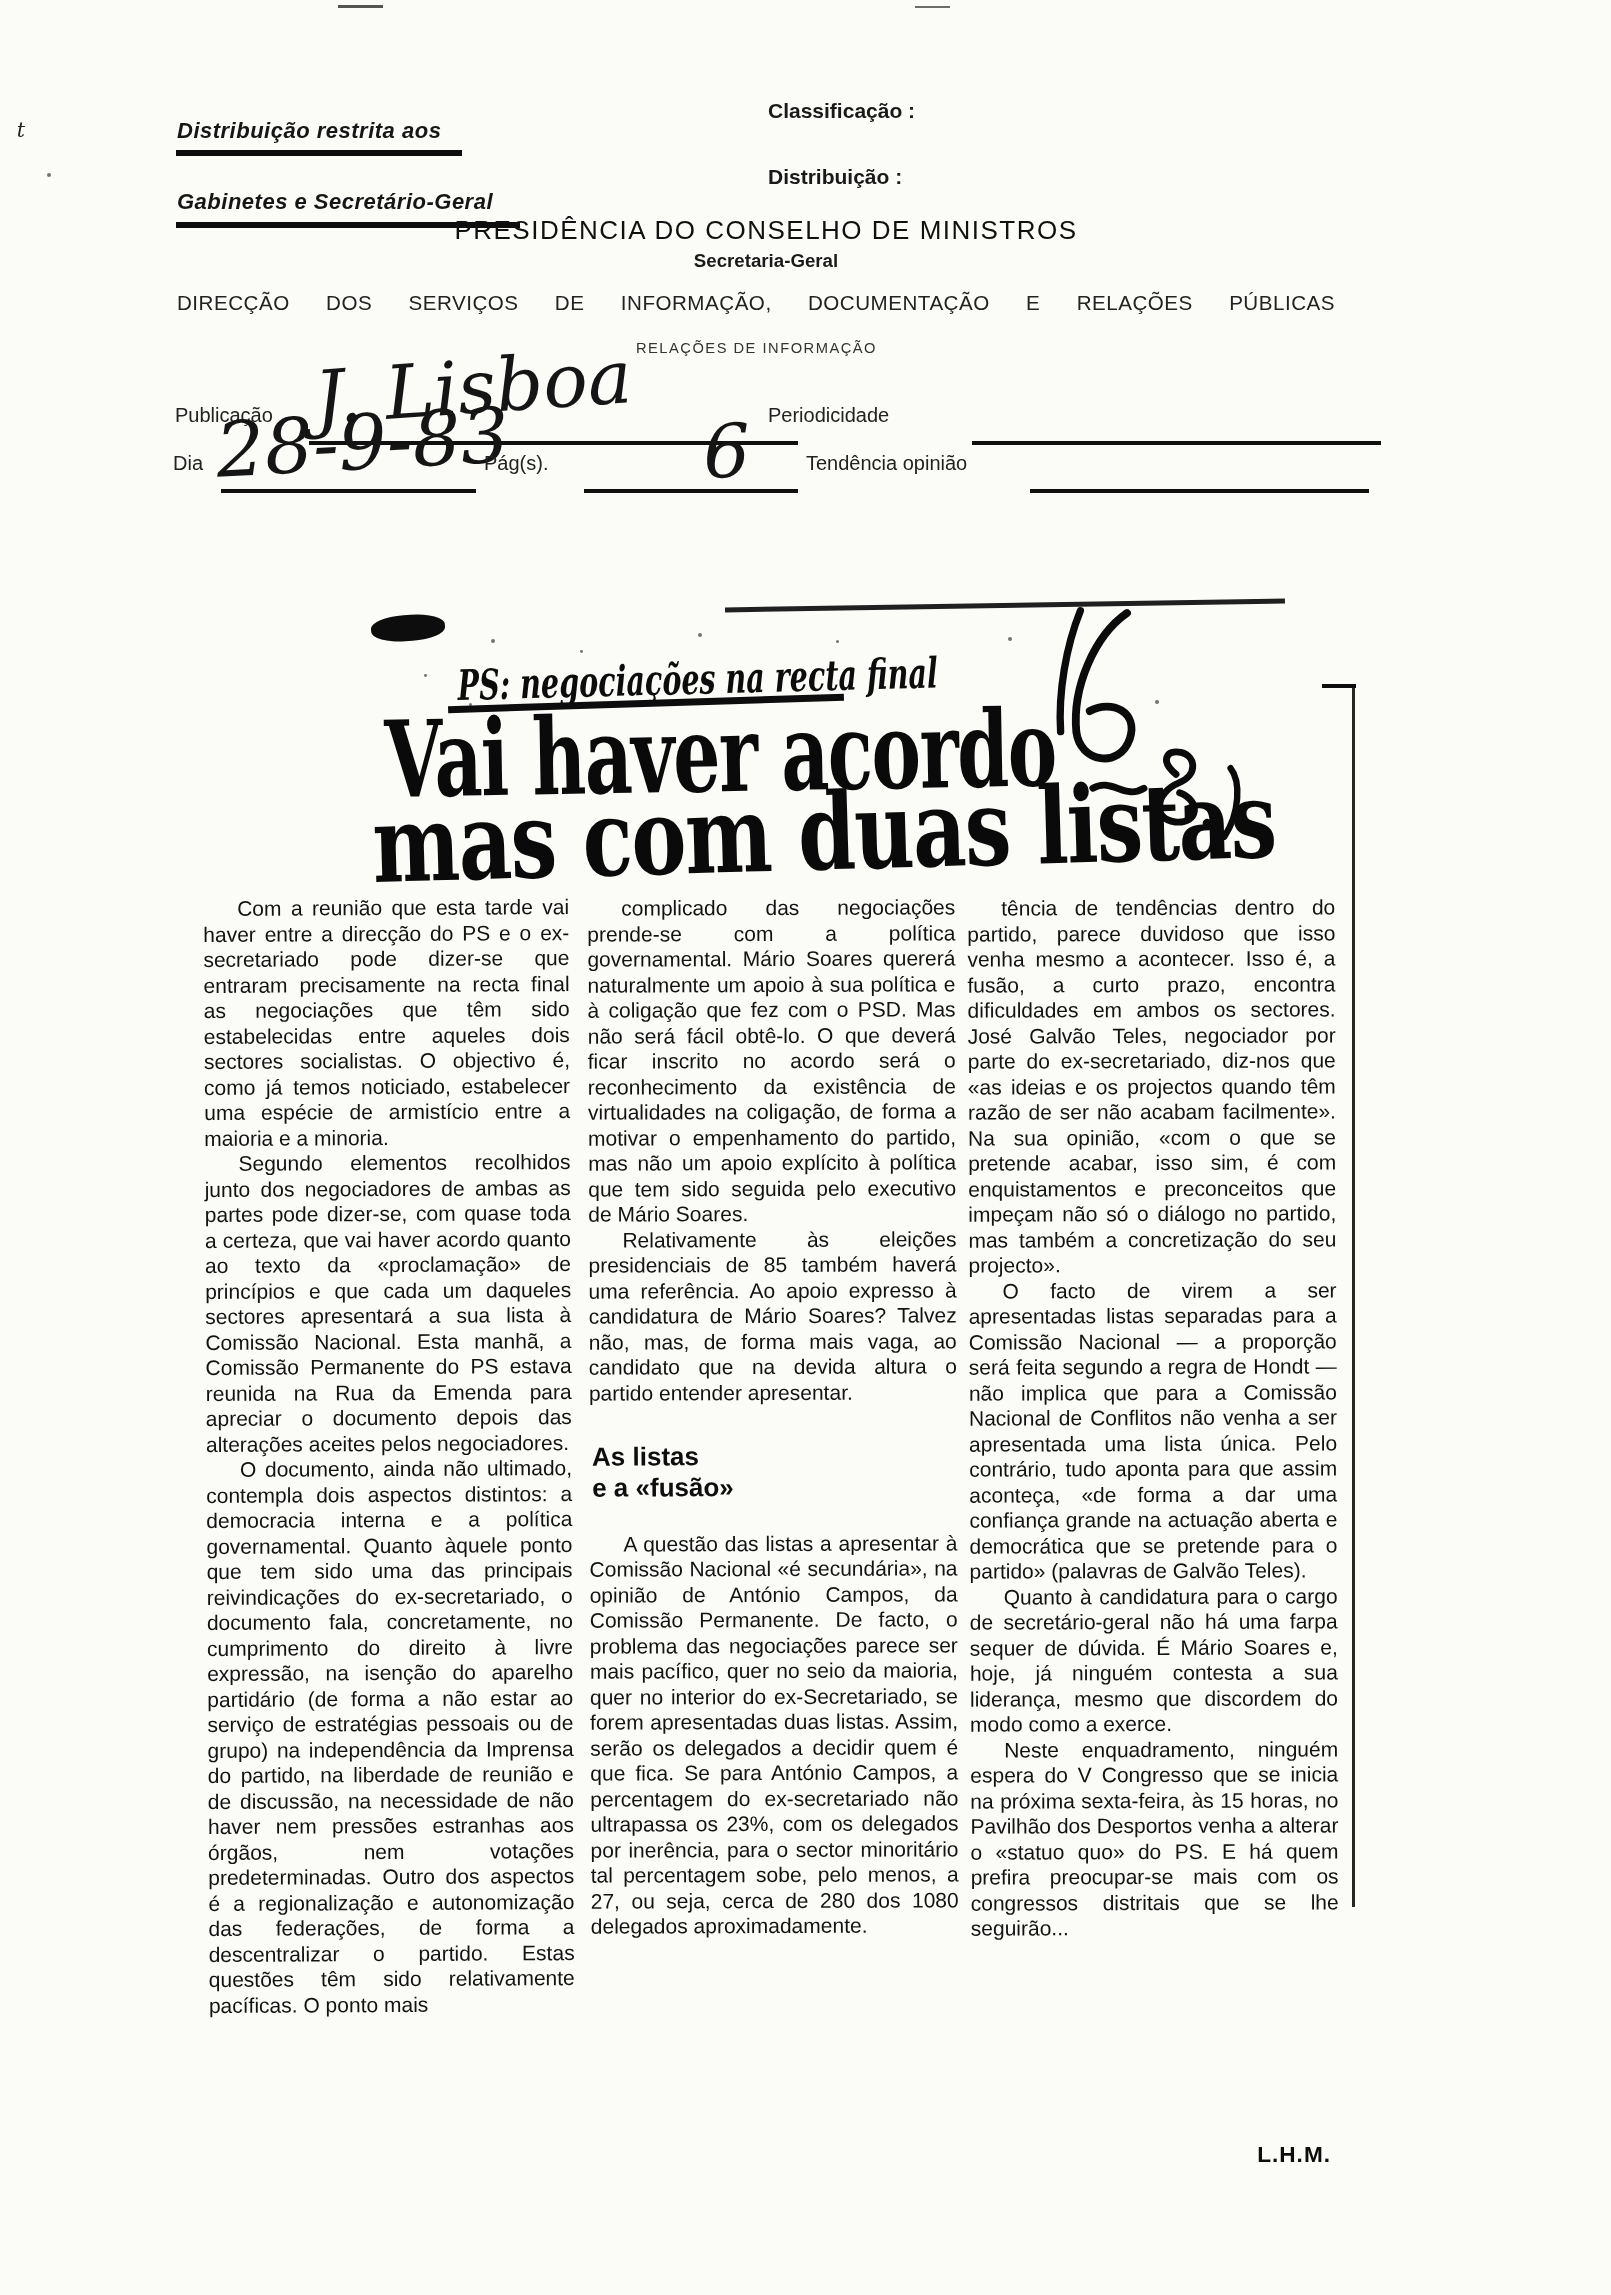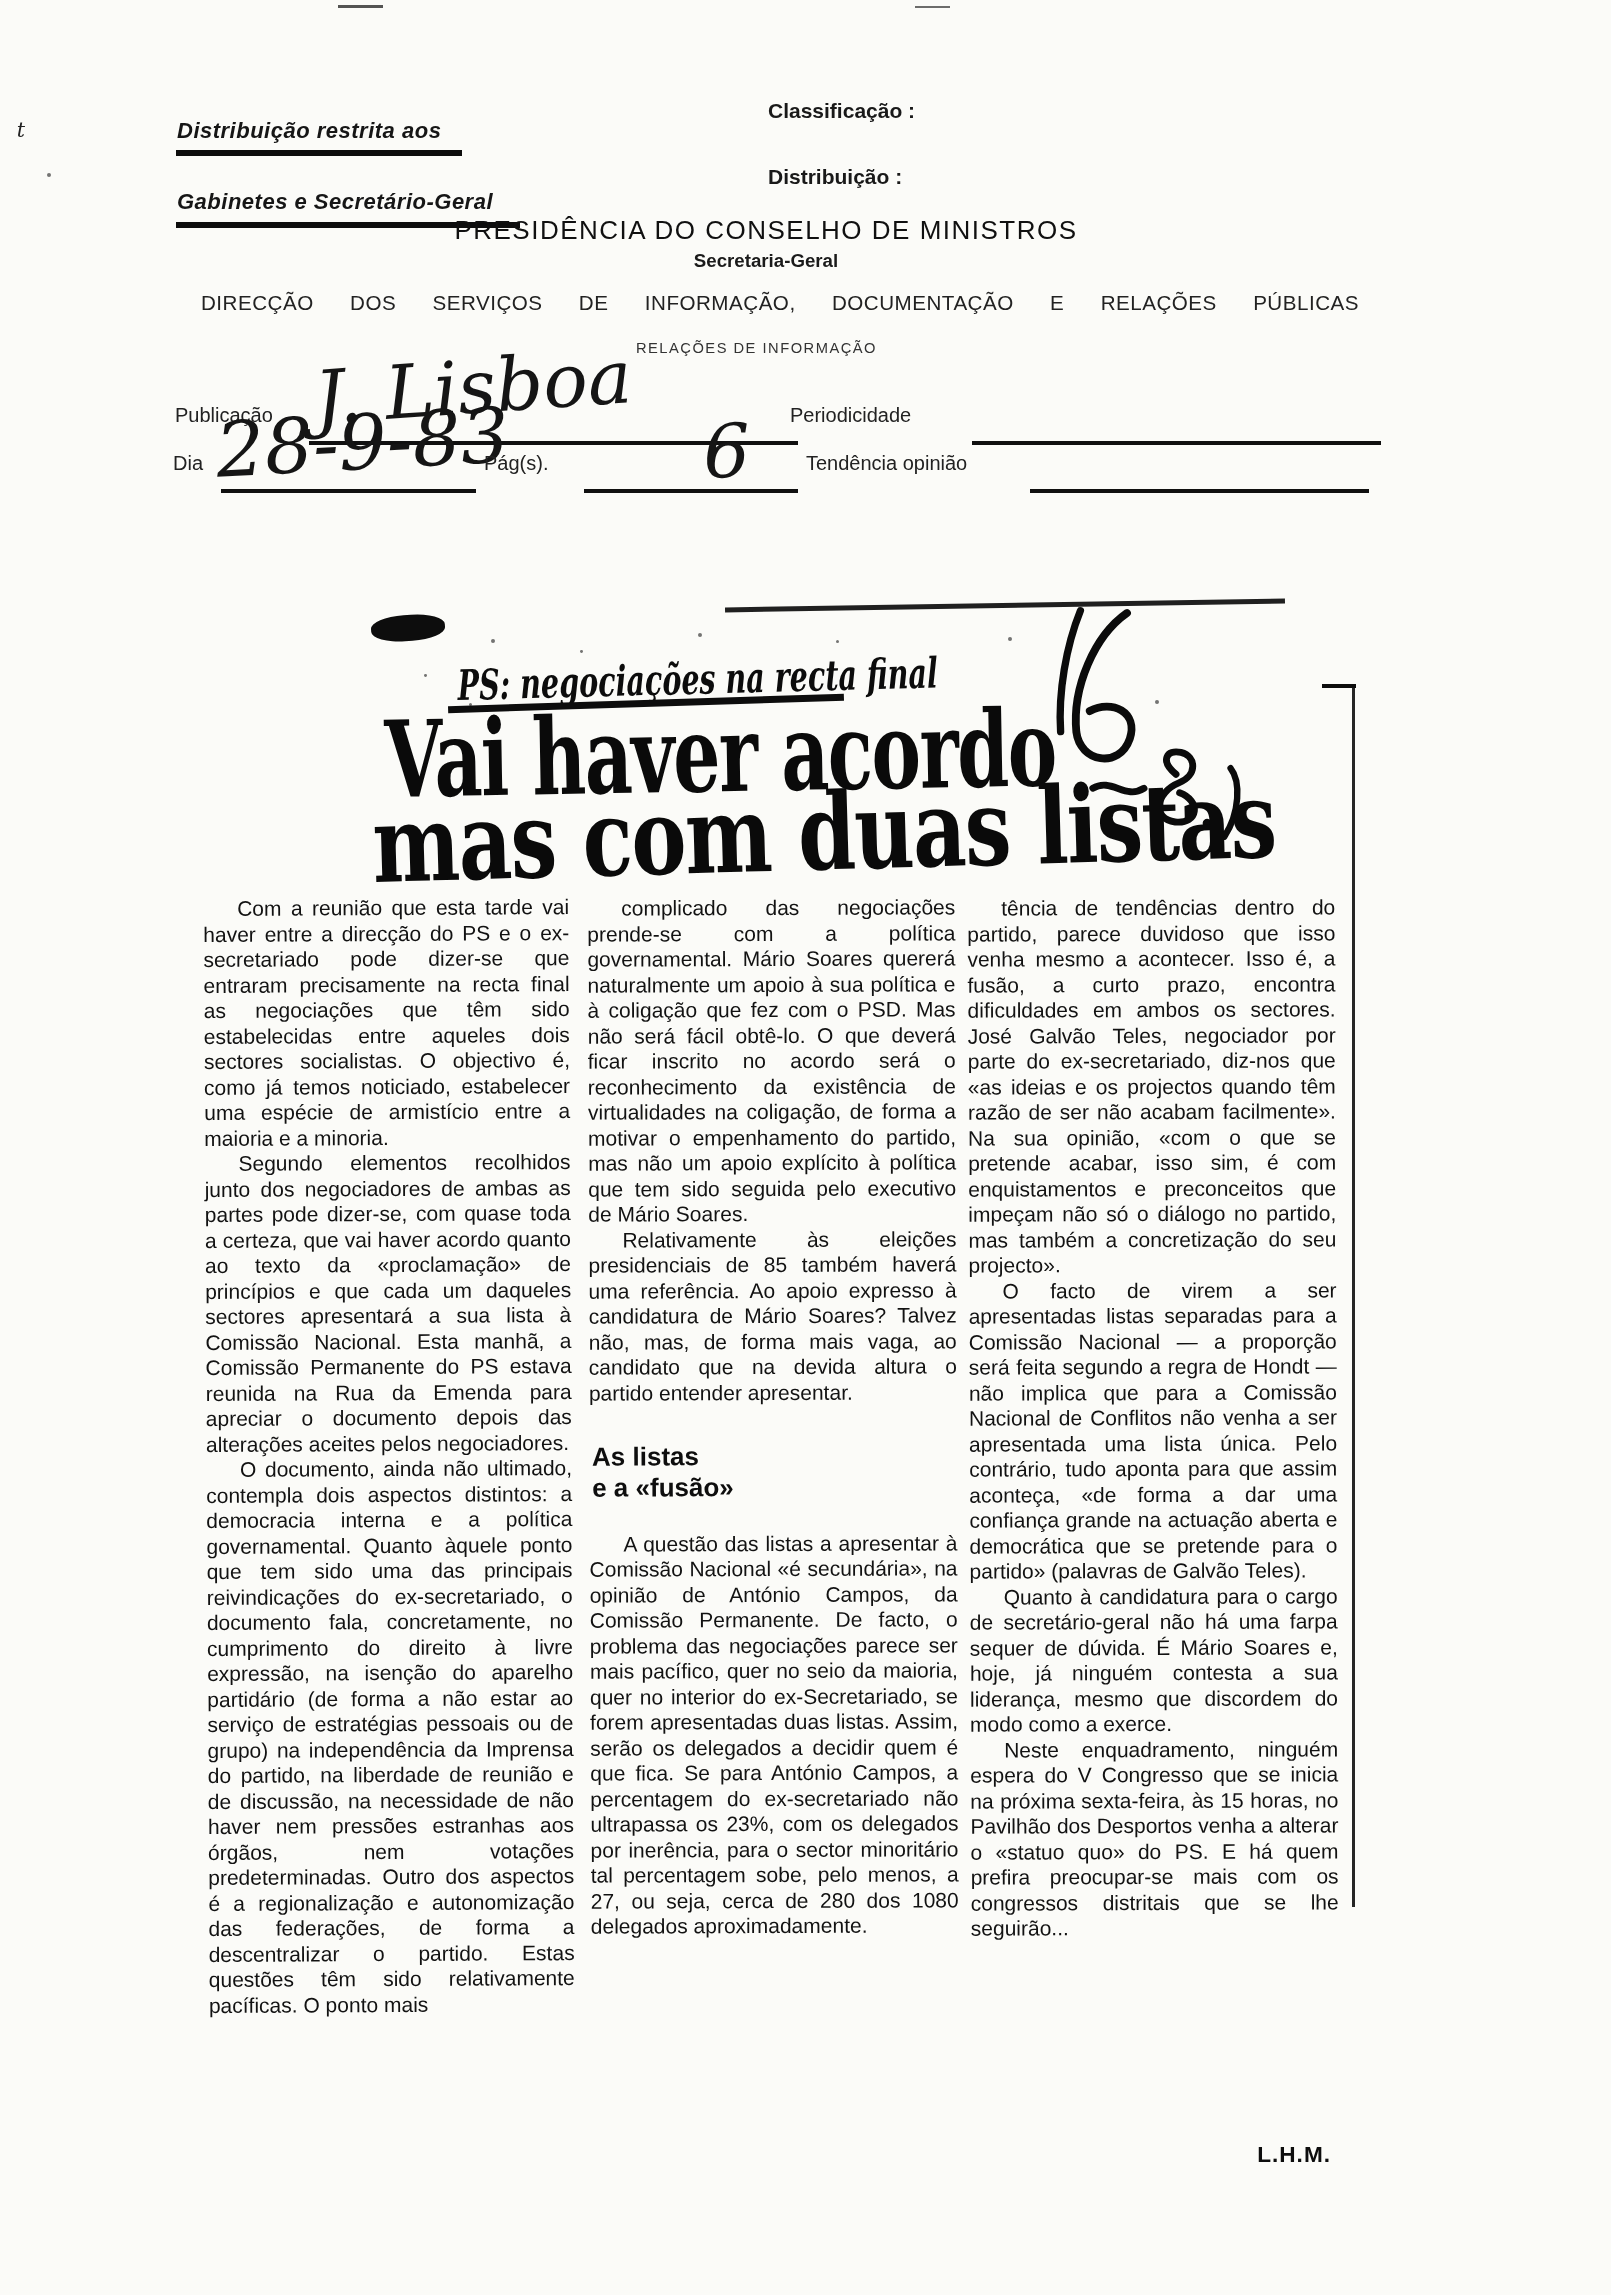--- a/index.html
+++ b/index.html
@@ -6,21 +6,21 @@
   #page{position:relative;width:1612px;height:2295px;background:#fbfbf8;
         font-family:"Liberation Sans",sans-serif;color:#111;overflow:hidden;}
   .abs{position:absolute;}
   .bar{background:#0d0d0d;}
   
   .hdr-italic{font-family:"Liberation Sans",sans-serif;font-style:italic;font-weight:bold;
               font-size:22px;letter-spacing:0.5px;color:#161616;white-space:nowrap;}
   .hdr-label{font-weight:bold;font-size:21px;color:#191919;white-space:nowrap;}
   .org-title{font-weight:normal;font-size:26px;letter-spacing:1.5px;text-align:center;color:#101010;white-space:nowrap;}
   .org-sub{font-weight:bold;font-size:18.7px;text-align:center;color:#1a1a1a;}
-  .dept{font-size:20.6px;letter-spacing:0.5px;color:#222;text-align:justify;text-align-last:justify;font-weight:500;margin-left:24px;}
+  .dept{font-size:20.6px;letter-spacing:0.5px;color:#222;text-align:justify;text-align-last:justify;font-weight:500;}
   .division{font-size:14.7px;letter-spacing:1.5px;color:#333;text-align:center;font-weight:500;}
   .field-label{font-size:20px;color:#222;white-space:nowrap;}
   .fill-line{background:#101010;height:3.9px;}
   .handwriting{font-family:"DejaVu Serif",serif;font-style:italic;color:#151515;white-space:nowrap;}
   
   .kicker{font-family:"DejaVu Serif",serif;font-style:italic;font-weight:bold;font-size:42px;
           color:#0c0c0c;white-space:nowrap;transform-origin:left top;}
   .headline{font-family:"DejaVu Serif",serif;font-weight:bold;color:#0a0a0a;line-height:1;
             white-space:nowrap;transform-origin:left top;letter-spacing:-2px;}
   .colflow{font-size:21px;line-height:25.5px;text-align:justify;color:#121212;}
@@ -51,21 +51,21 @@
   <div class="abs hdr-label" style="left:768px;top:165px">Distribuição :</div>
 
   <div class="abs org-title" style="left:383px;top:215px;width:766px">PRESIDÊNCIA DO CONSELHO DE MINISTROS</div>
   <div class="abs org-sub" style="left:383px;top:250px;width:766px">Secretaria-Geral</div>
   <div class="abs dept" style="left:177px;top:291px;width:1158px">DIRECÇÃO DOS SERVIÇOS DE INFORMAÇÃO, DOCUMENTAÇÃO E RELAÇÕES PÚBLICAS</div>
   <div class="abs division" style="left:609px;top:340px;width:295px">RELAÇÕES DE INFORMAÇÃO</div>
 
   <div class="abs field-label" style="left:175px;top:404px">Publicação</div>
   <div class="abs fill-line" style="left:309px;top:441px;width:489px"></div>
   <div class="abs handwriting" style="left:314px;top:344px;font-size:74px;transform:rotate(-4deg)">J. Lisboa</div>
-  <div class="abs field-label" style="left:790px;top:404px">Periodicidade</div>
+  <div class="abs field-label" style="left:768px;top:404px">Periodicidade</div>
   <div class="abs fill-line" style="left:972px;top:441px;width:409px"></div>
 
   <div class="abs field-label" style="left:173px;top:452px">Dia</div>
   <div class="abs fill-line" style="left:221px;top:489px;width:255px"></div>
   <div class="abs handwriting" style="left:216px;top:398px;font-size:76px;transform:rotate(-3deg)">28-9-83</div>
   <div class="abs field-label" style="left:484px;top:452px">Pág(s).</div>
   <div class="abs fill-line" style="left:584px;top:489px;width:214px"></div>
   <div class="abs handwriting" style="left:703px;top:408px;font-size:74px;transform:rotate(-2deg)">6</div>
   <div class="abs field-label" style="left:806px;top:452px">Tendência opinião</div>
   <div class="abs fill-line" style="left:1030px;top:489px;width:339px"></div>

